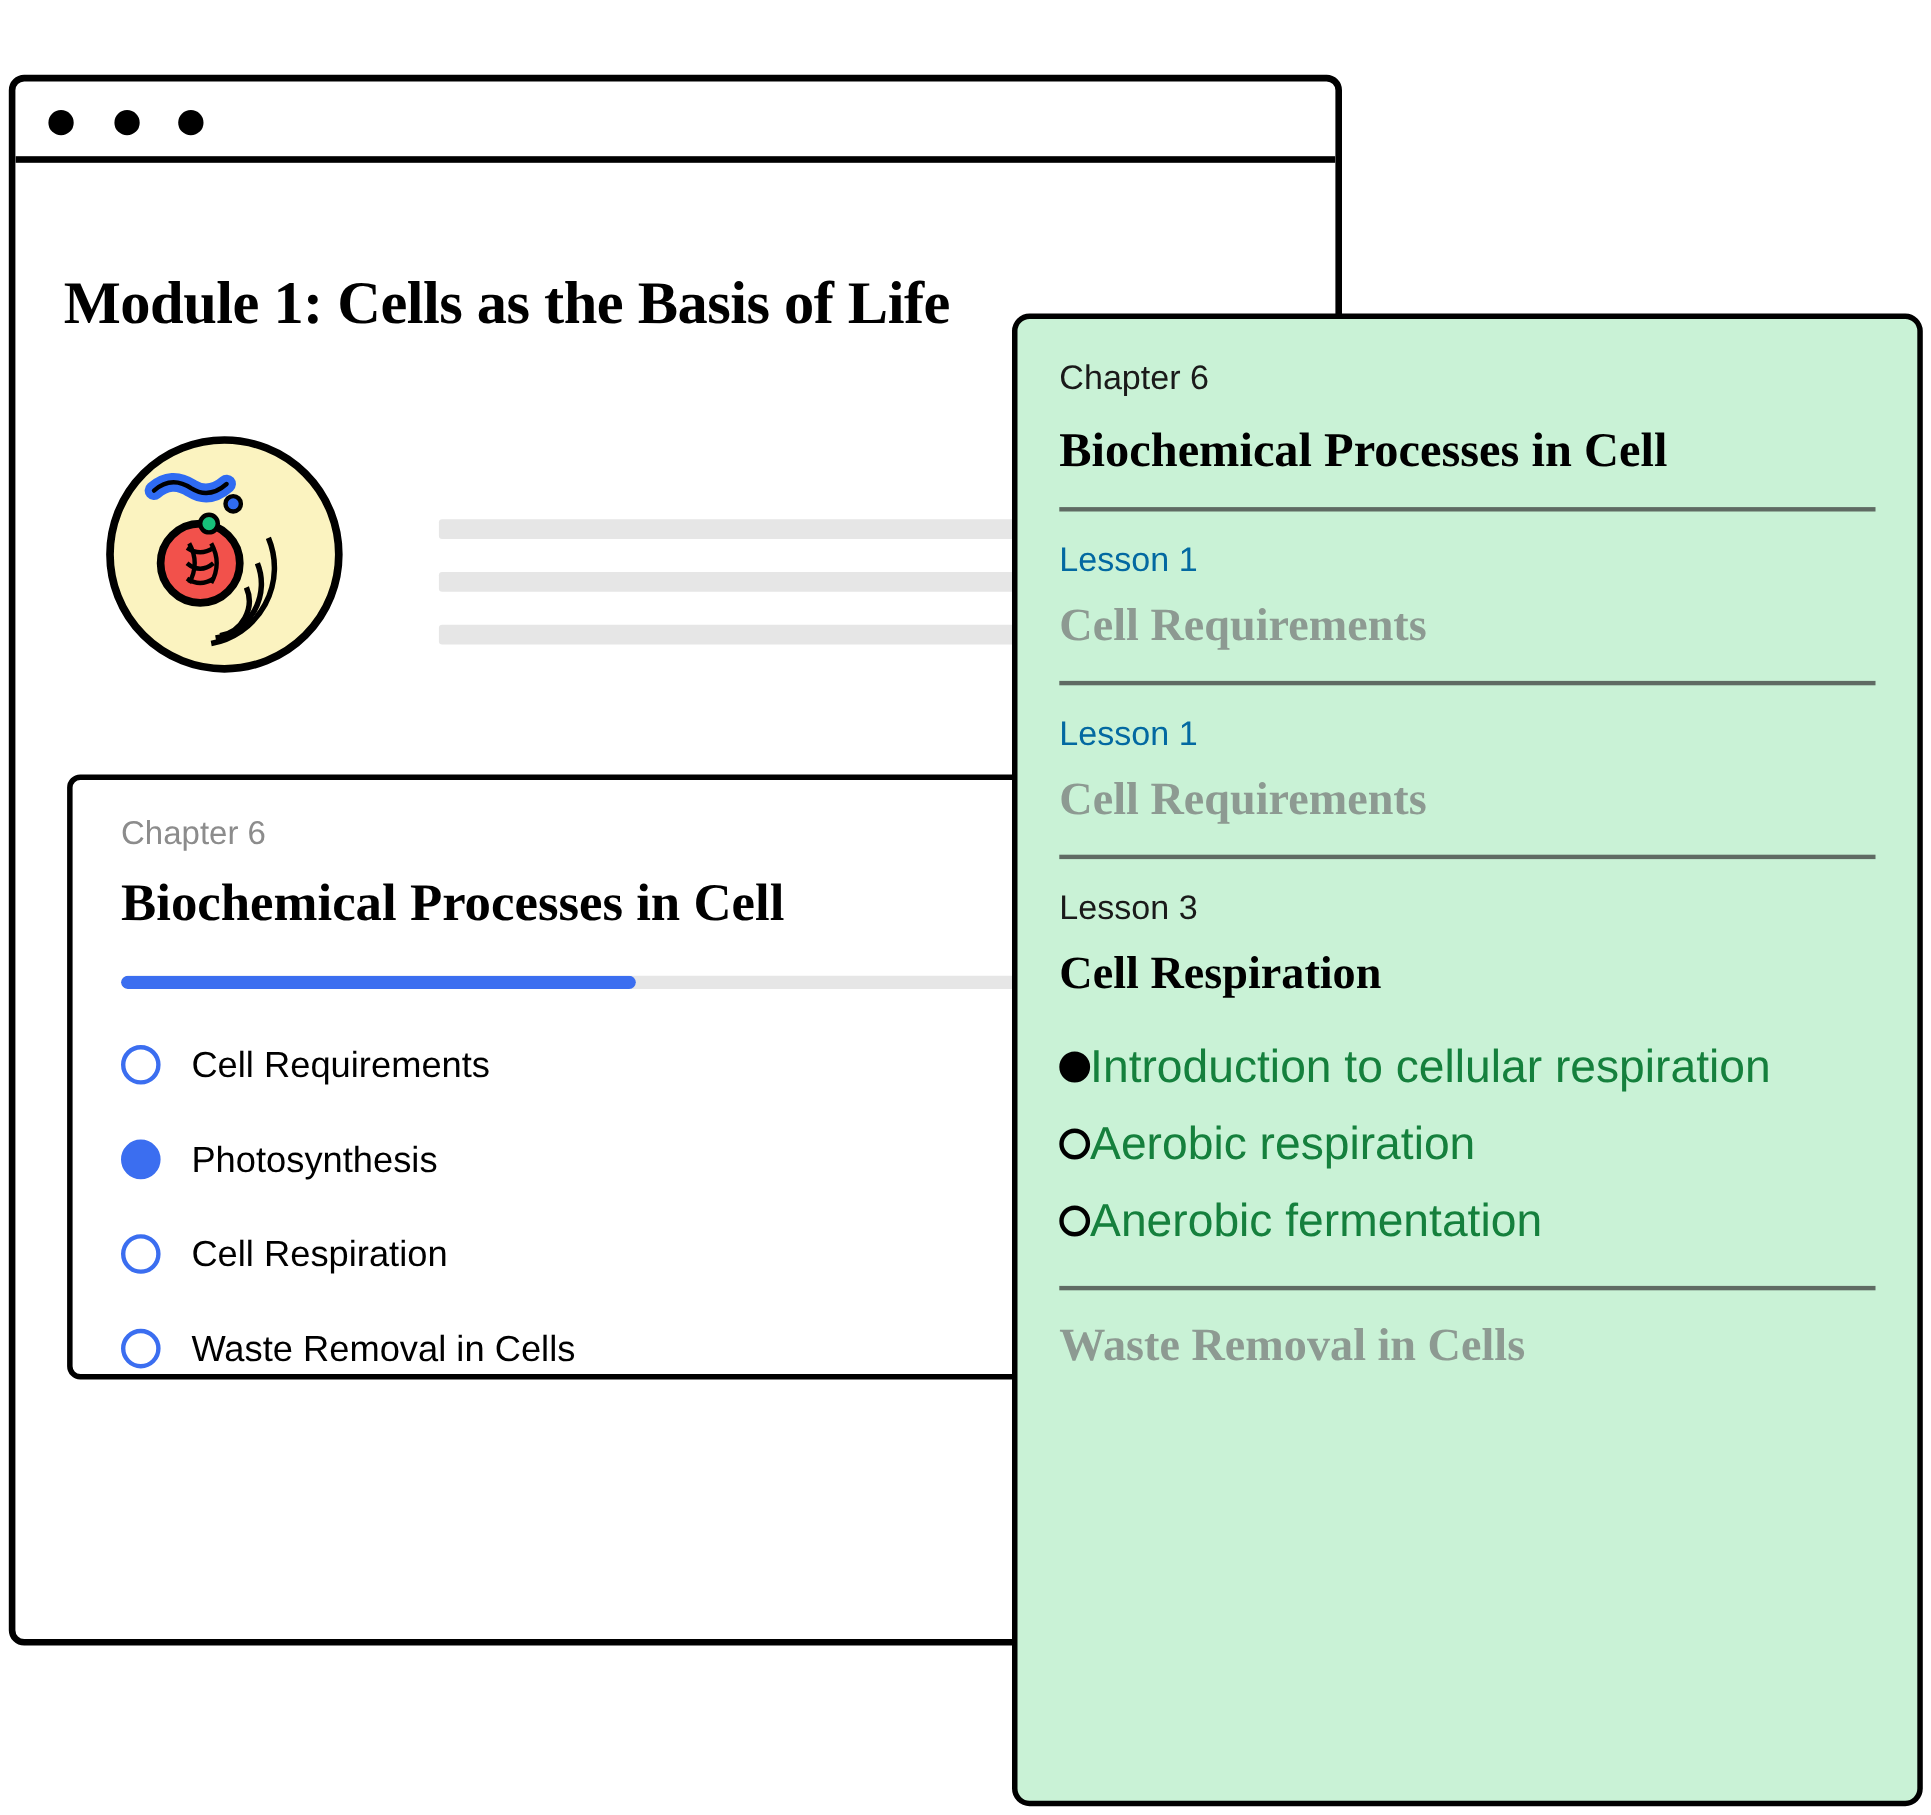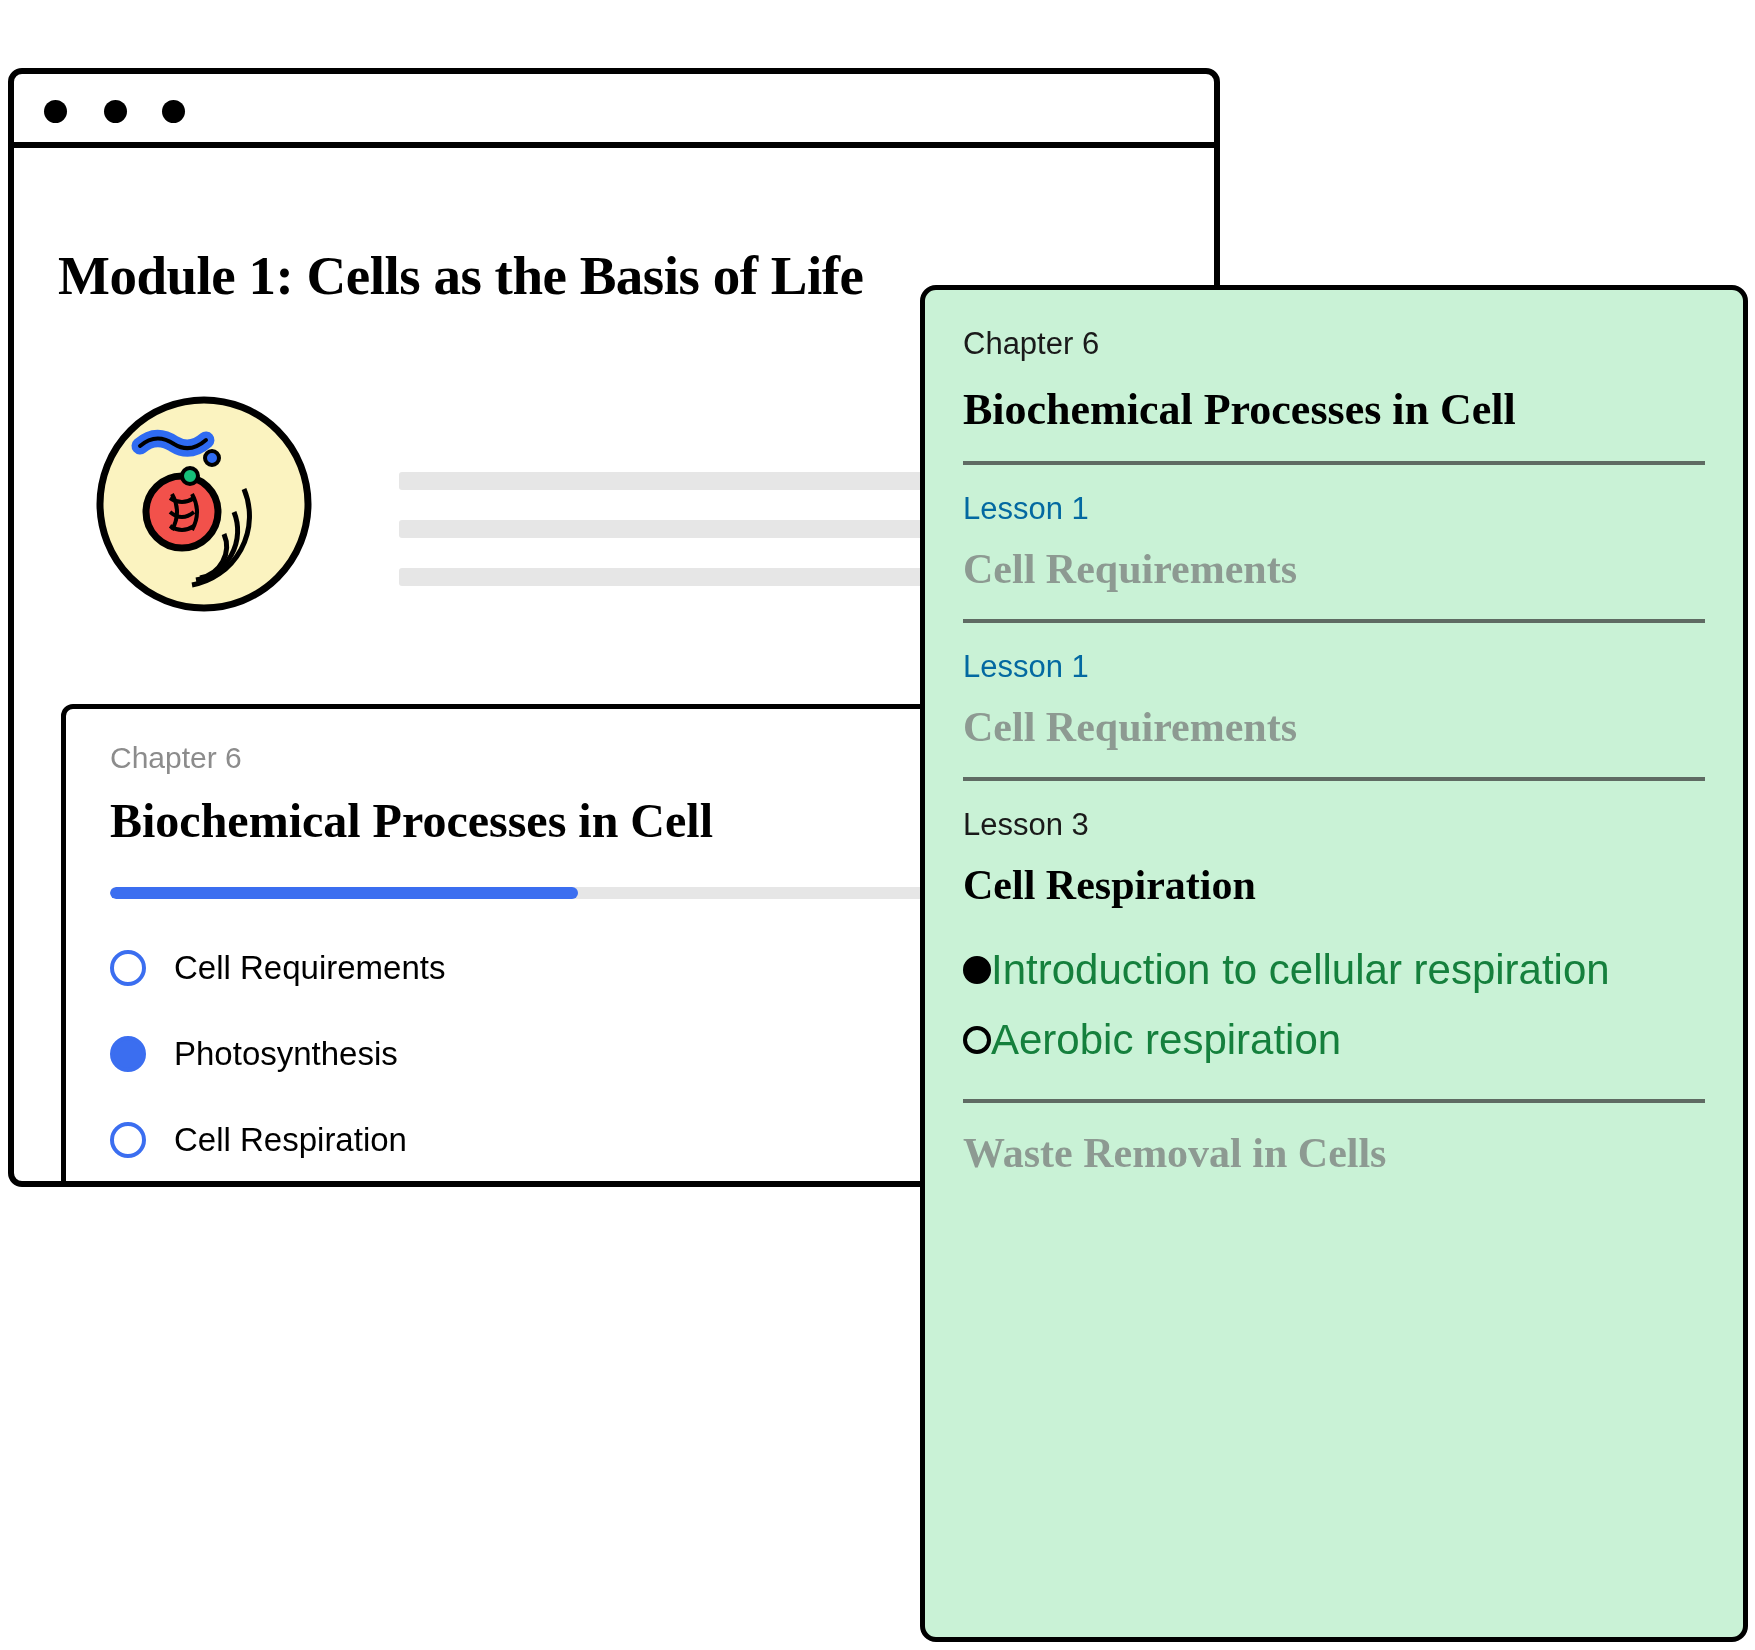--- a/index.html
+++ b/index.html
@@ -14,21 +14,21 @@
     font-family: "Liberation Sans", sans-serif;
     overflow: hidden;
   }
 
   
   .window {
     position: absolute;
     left: 8px;
     top: 68px;
     width: 1212px;
-    height: 1119px;
+    height: 1428px;
     background: #ffffff;
     border: 6px solid #000000;
     border-radius: 14px;
     box-sizing: border-box;
     overflow: hidden;
   }
   .titlebar {
     position: absolute;
     left: 0; top: 0;
     width: 100%;
@@ -312,20 +312,24 @@
         <div class="lt">Cell Respiration</div>
         <div class="sub-list">
           <div class="sub-row">
             <span class="sub-radio filled"></span>
             <span class="sub-name">Introduction to cellular respiration</span>
           </div>
           <div class="sub-row">
             <span class="sub-radio"></span>
             <span class="sub-name">Aerobic respiration</span>
           </div>
+          <div class="sub-row">
+            <span class="sub-radio"></span>
+            <span class="sub-name">Anerobic fermentation</span>
+          </div>
         </div>
       </div>
       <div class="divider"></div>
       <div class="panel-lesson">
         <div class="lt">Waste Removal in Cells</div>
       </div>
     </div>
 </div>
 
 </body></html>

